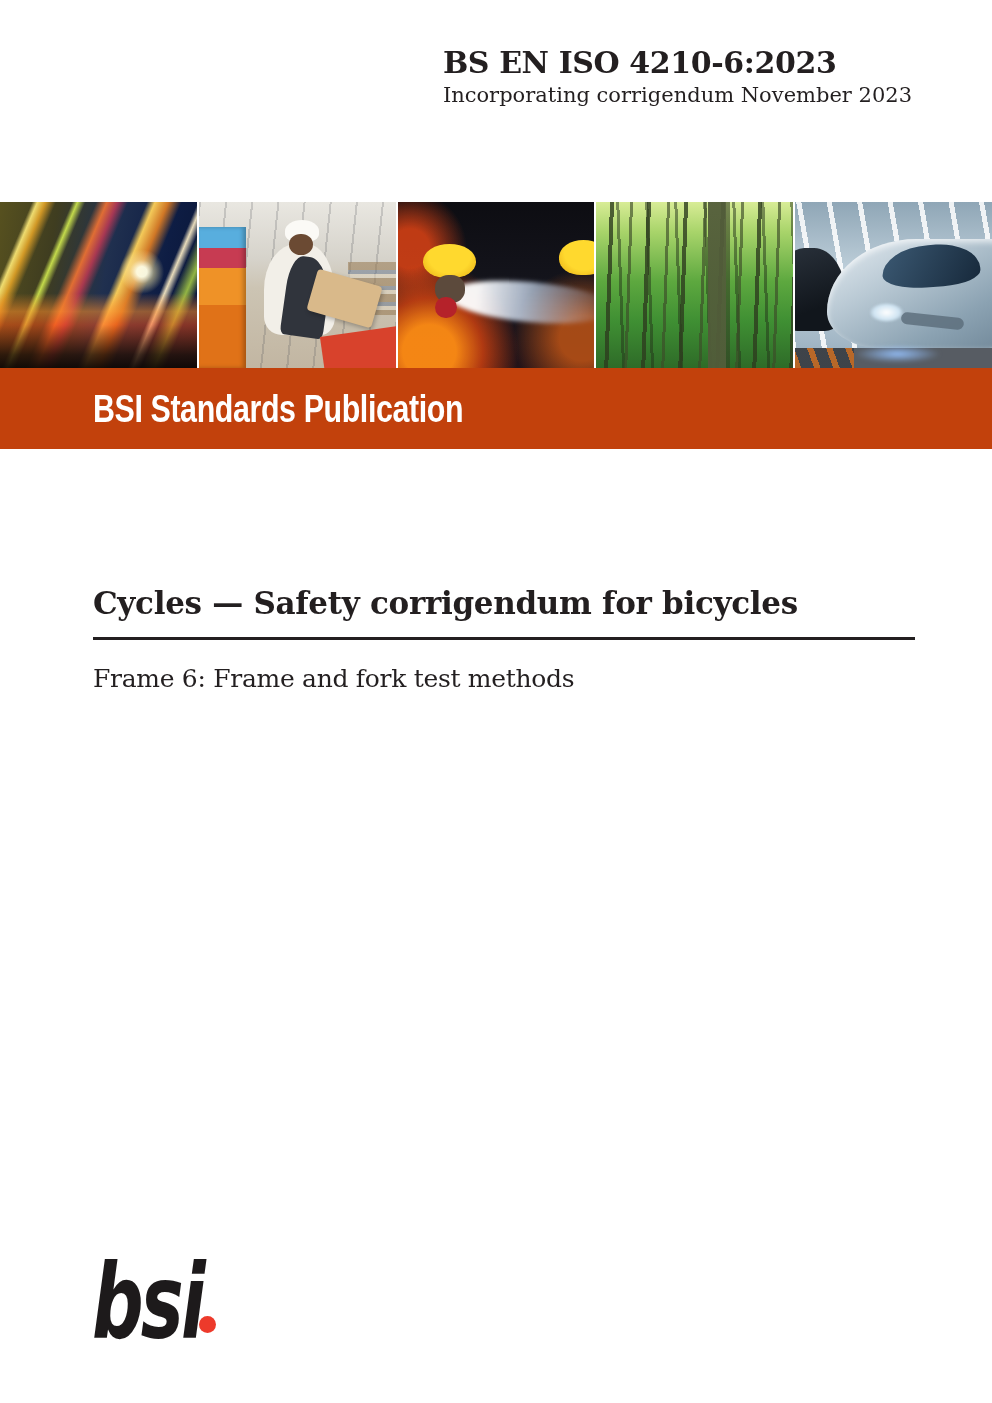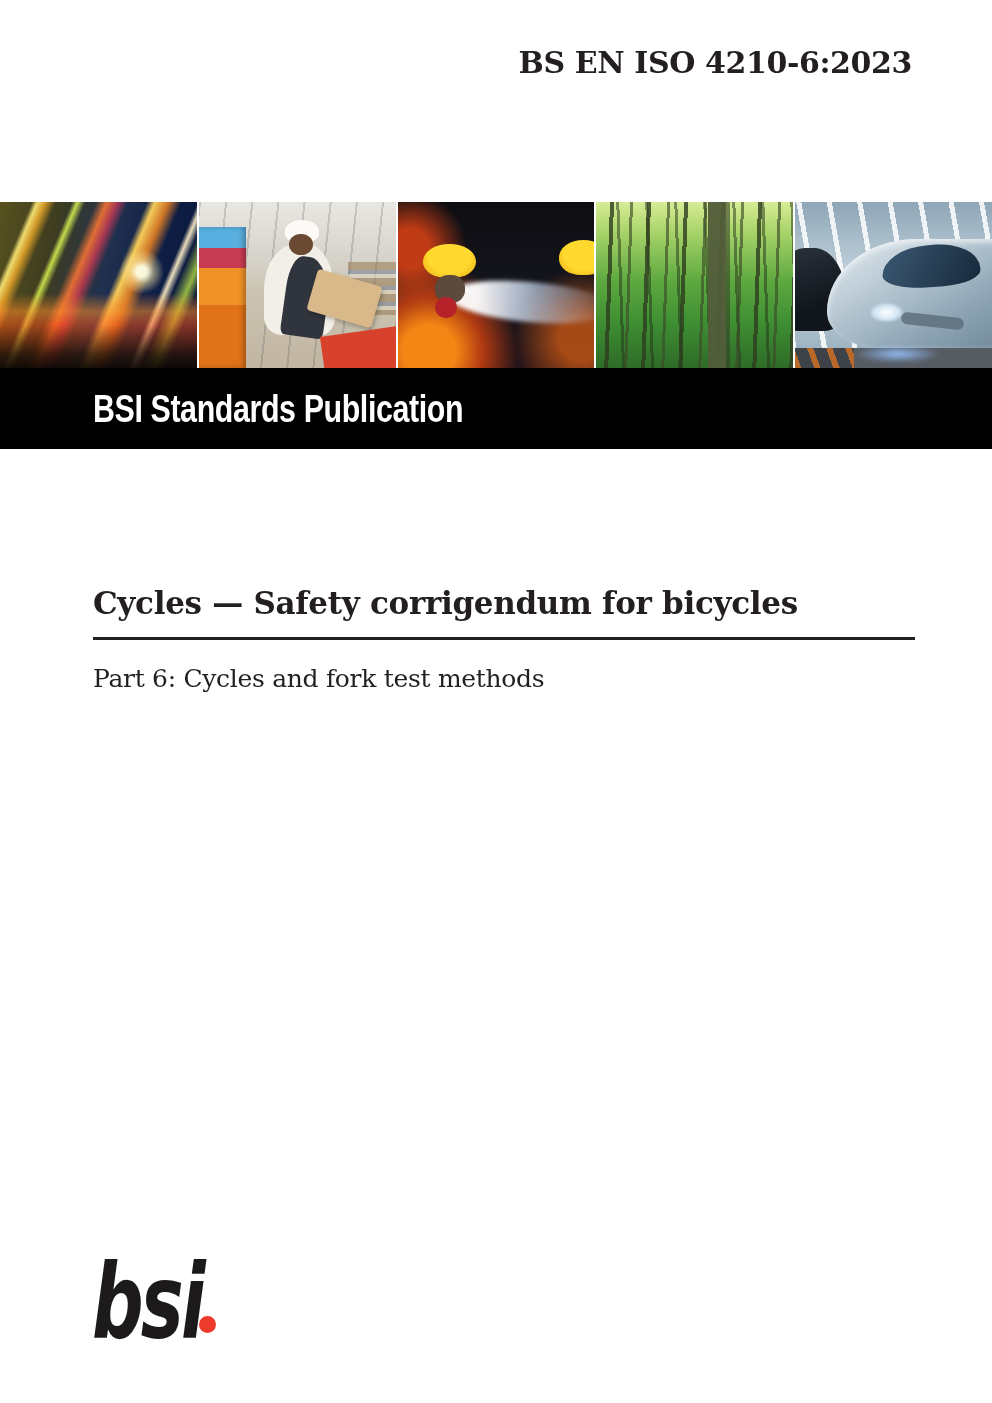--- a/index.html
+++ b/index.html
@@ -103,21 +103,21 @@
     background:radial-gradient(#ffffff, #cfe4f2 55%, rgba(0,0,0,0) 75%); border-radius:50%; filter:blur(1px); }
   .p5-grille { left:54%; top:68%; width:32%; height:7%; background:#5a6c79; border-radius:8px;
     transform:rotate(6deg); opacity:.8; }
   .p5-glow { left:30%; bottom:3%; width:44%; height:11%;
     background:radial-gradient(ellipse, rgba(150,195,255,.95), rgba(0,0,0,0) 70%); filter:blur(2px); }
   .p5-floor-marks { left:0; bottom:0; width:30%; height:12%;
     background:repeating-linear-gradient(70deg, #c96a1e 0 6px, #3a3f45 6px 18px); opacity:.85; }
 
   
   .red-band { position:absolute; top:368px; left:0; width:992px; height:81px;
-    background:#000000; display:flex; align-items:center; }
+    background:#c2410c; display:flex; align-items:center; }
   .band-label { margin-left:93px; color:#ffffff; font-family:"Liberation Sans", sans-serif;
     font-weight:700; font-size:38px; line-height:1; letter-spacing:-0.5px;
     transform:scaleX(.8); transform-origin:left center; white-space:nowrap; }
 
   
   .title-block { position:absolute; left:93px; top:586px; width:822px; }
   .doc-title { margin:0; font-weight:700; font-size:31px; line-height:34px; letter-spacing:-0.3px; }
   .title-rule { height:3px; background:#231F20; margin-top:17px; }
   .doc-subtitle { margin:24px 0 0 0; font-weight:400; font-size:25px; line-height:30px; letter-spacing:-0.3px; }
 
@@ -129,20 +129,21 @@
   .logo-dot { position:absolute; left:107px; bottom:19px; width:17px; height:17px;
     border-radius:50%; background:#ED3A2B; }
 </style>
 </head>
 <body>
 
 <div class="page">
 
   <div class="header">
     <div class="std-ref">BS EN ISO 4210-6:2023</div>
+    <div class="corrigendum">Incorporating corrigendum November 2023</div>
   </div>
 
   <div class="photo-strip">
     <div class="photo p-traffic" title="night-traffic-light-trails"></div>
     <div class="photo p-warehouse" title="warehouse-worker">
       <div class="p2-shelves"></div>
       <div class="p2-crates"></div>
       <div class="p2-shirt"></div>
       <div class="p2-apron"></div>
       <div class="p2-cap"></div>
@@ -169,21 +170,21 @@
     </div>
   </div>
 
   <div class="red-band">
     <div class="band-label">BSI Standards Publication</div>
   </div>
 
   <div class="title-block">
     <h1 class="doc-title">Cycles — Safety corrigendum for bicycles</h1>
     <div class="title-rule"></div>
-    <p class="doc-subtitle">Part 6: Cycles and fork test methods</p>
+    <p class="doc-subtitle">Frame 6: Frame and fork test methods</p>
   </div>
 
   <div class="logo">
     <span class="logo-text">bsi</span>
     <span class="logo-dot"></span>
   </div>
 
 </div>
 
 </body></html>

